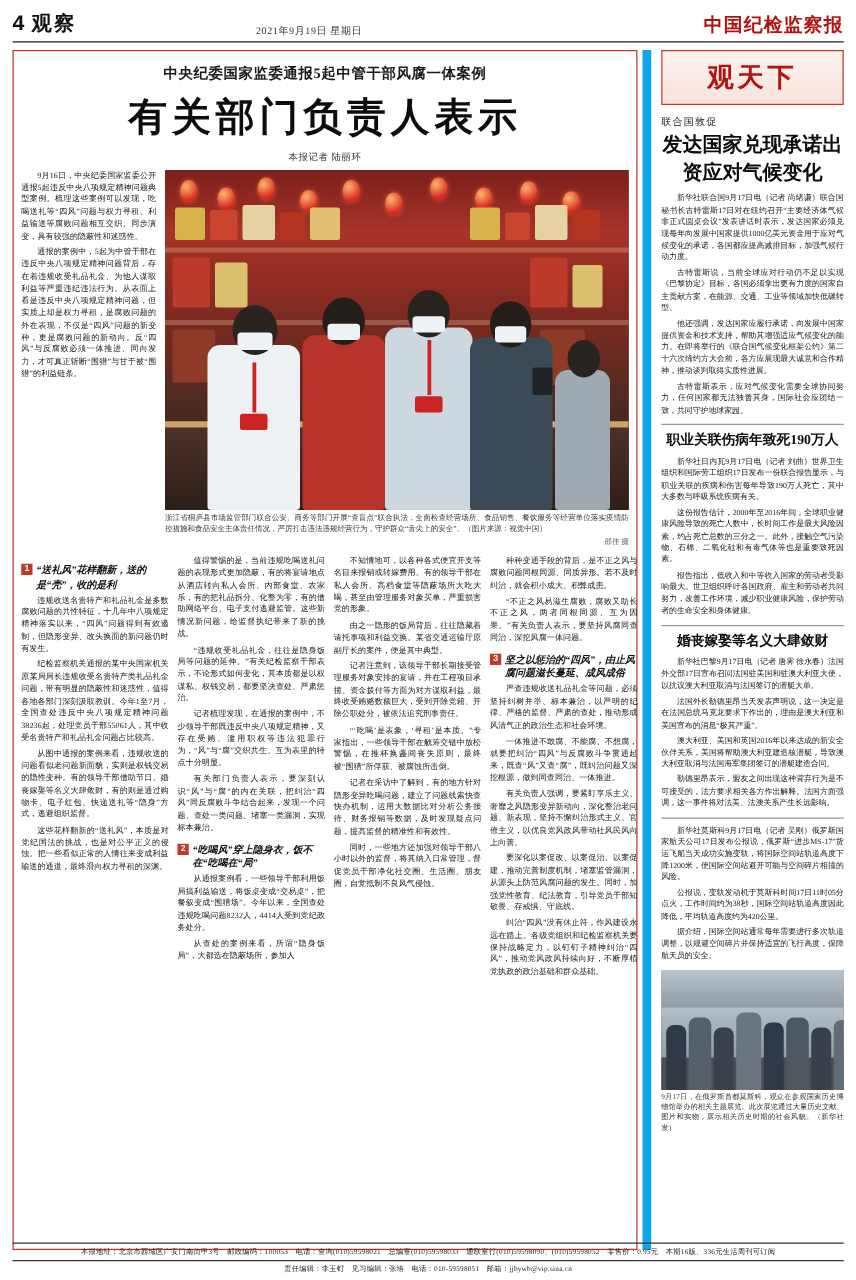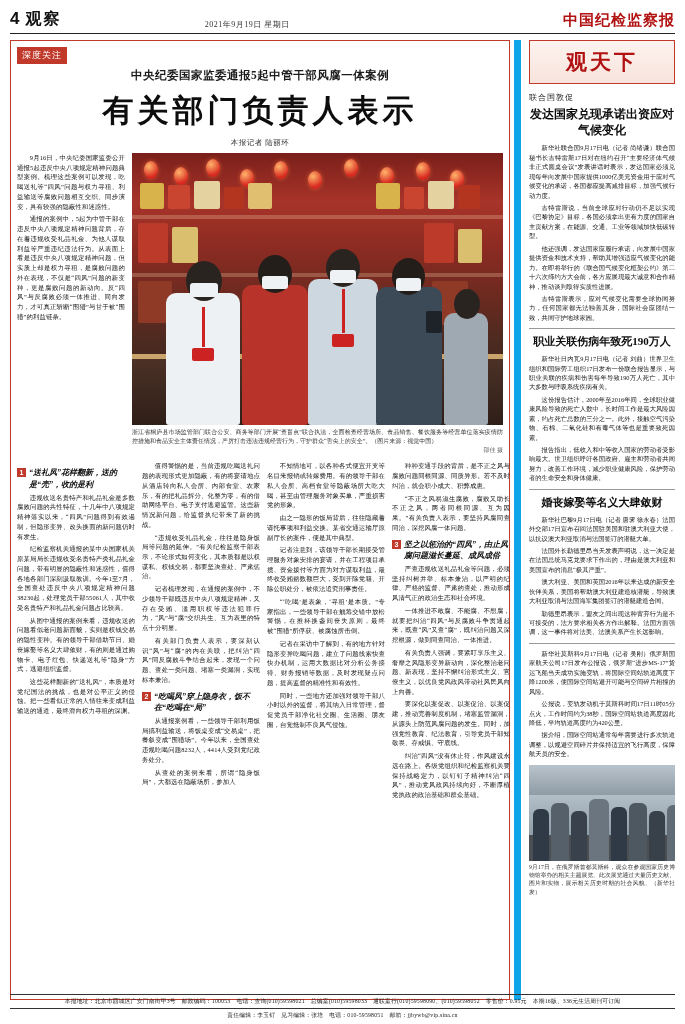--- a/index.html
+++ b/index.html
@@ -254,21 +254,21 @@
     letter-spacing: 3px;
   }
   .r-eyebrow {
     text-align: left;
     font-size: 8px;
     margin-top: 8px;
     color: #222;
     letter-spacing: 1px;
   }
   .r-head {
-    font-size: 12px;
+    font-size: 16px;
     font-weight: bold;
     line-height: 1.35;
     text-align: center;
     margin: 3px 0 5px 0;
     color: #0d0d0d;
   }
   .r-head.small {
     font-size: 11px;
   }
   p.rt {
@@ -335,23 +335,20 @@
       <span class="mh-section">观察</span>
     </div>
     <div class="mh-date">2021年9月19日 星期日</div>
     <div class="mh-logo">中国纪检监察报</div>
   </div>
 
   <div class="body-wrap">
 
     <div class="left-zone">
 
-      <div class="tag-row">
-        <span class="tag-badge">深度关注</span>
-      </div>
 
       <div class="kicker">中央纪委国家监委通报5起中管干部风腐一体案例</div>
       <div class="headline">有关部门负责人表示</div>
       <div class="byline">本报记者 陆丽环</div>
 
       <div class="top-block">
 
         <div class="col-narrow">
           <p class="t">9月16日，中央纪委国家监委公开通报5起违反中央八项规定精神问题典型案例。梳理这些案例可以发现，吃喝送礼等“四风”问题与权力寻租、利益输送等腐败问题相互交织、同步演变，具有较强的隐蔽性和迷惑性。</p>
           <p class="t">通报的案例中，5起为中管干部在违反中央八项规定精神问题背后，存在着违规收受礼品礼金、为他人谋取利益等严重违纪违法行为。从表面上看是违反中央八项规定精神问题，但实质上却是权力寻租，是腐败问题的外在表现，不仅是“四风”问题的新变种，更是腐败问题的新动向。反“四风”与反腐败必须一体推进、同向发力，才可真正斩断“围猎”与甘于被“围猎”的利益链条。</p>

